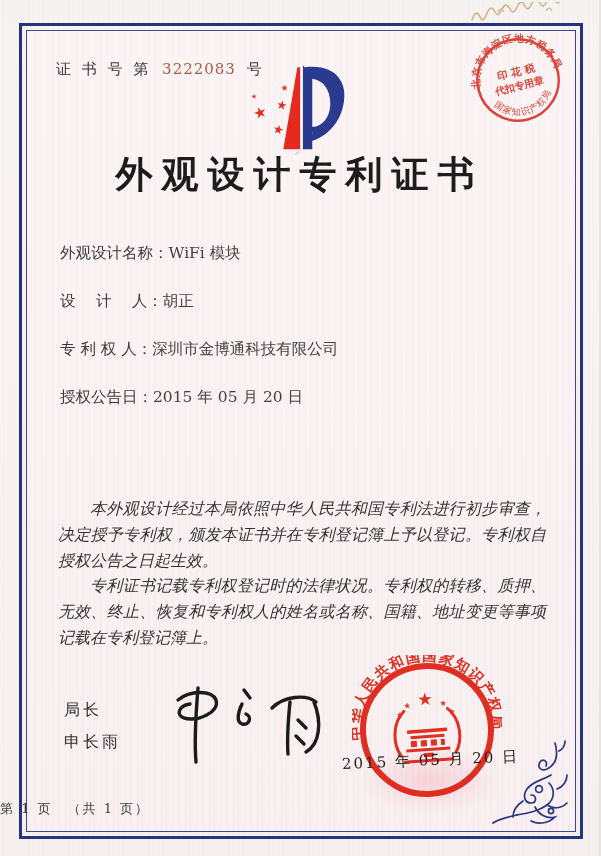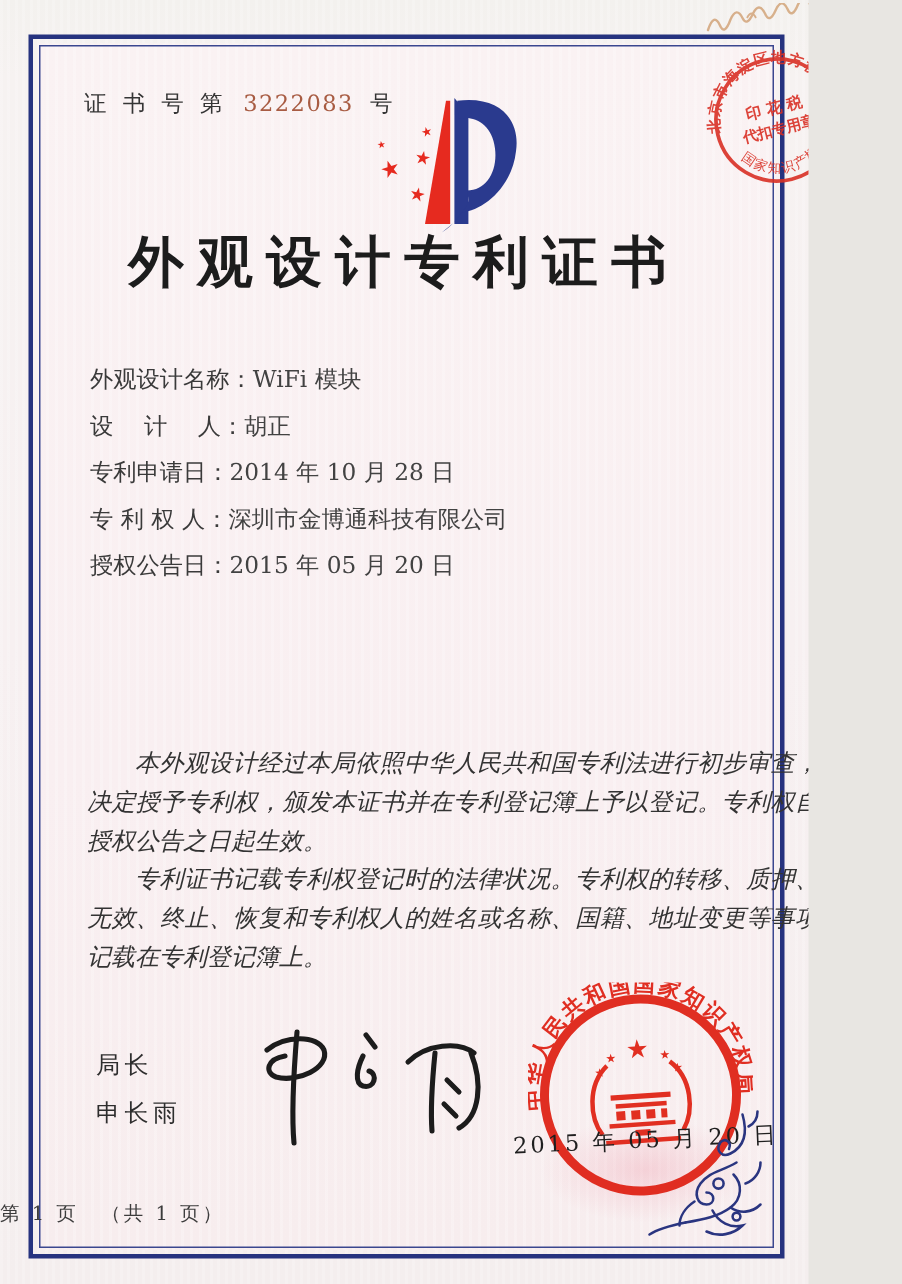--- a/index.html
+++ b/index.html
@@ -1,17 +1,17 @@
 <!DOCTYPE html>
 <html><head>
 <meta charset="utf-8">
 <style>
   html,body{margin:0;padding:0;background:#e8e6e2;}
   .page{
-    position:relative;width:539px;height:856px;overflow:hidden;
+    position:relative;width:599px;height:856px;overflow:hidden;
     background:
       repeating-linear-gradient(90deg, rgba(255,255,255,.18) 0 2px, rgba(0,0,0,0) 2px 5px),
       linear-gradient(180deg,#f3f1ee 0%,#f6f2f1 6%,#f7f0f1 50%,#f4eeee 100%);
     font-family:"DejaVu Serif","Liberation Serif",serif;
     color:#2b2b2b;
   }
   .inner-paper{
     position:absolute;left:25px;top:29px;right:22px;bottom:23px;
     background:
       repeating-linear-gradient(90deg, rgba(255,255,255,.22) 0 2px, rgba(0,0,0,0) 2px 6px),
@@ -21,21 +21,21 @@
   .border-inner{position:absolute;left:26px;top:30px;right:23px;bottom:24px;border:1px solid #3a478f;pointer-events:none;}
 
   .cert-no{position:absolute;left:56px;top:60px;font-size:15px;letter-spacing:3px;color:#353535;}
   .cert-no .num{color:#a85c43;letter-spacing:1px;padding:0 3px;}
 
   .logo{position:absolute;left:246px;top:56px;}
 
   .doc-title{position:absolute;left:0;top:150px;width:100%;text-align:center;
     font-size:37px;font-weight:bold;letter-spacing:9px;color:#1c1c1c;}
 
-  .fields{position:absolute;left:60px;top:243px;width:490px;display:flex;flex-direction:column;gap:10px;}
+  .fields{position:absolute;left:60px;top:243px;width:490px;display:flex;flex-direction:column;gap:27px;}
   .field-row{font-size:15.5px;line-height:21px;color:#3a3a3a;white-space:pre;}
   .field-row .val{color:#424242;}
 
   .body-text{position:absolute;left:58px;top:496px;width:488px;}
   .body-text p{margin:0;font-size:16px;line-height:25.8px;text-align:justify;
     text-indent:2em;font-style:italic;color:#333;}
 
   .signer{position:absolute;left:64px;top:700px;font-size:16px;letter-spacing:3px;color:#2e2e2e;font-style:normal;}
   .signer div{margin-bottom:11px;}
   .signature-svg{position:absolute;left:160px;top:678px;}
@@ -88,21 +88,20 @@
     <text x="10" y="68" font-size="16" fill="#e62a1f" transform="rotate(-18 10 68)">★</text>
     <text x="28" y="82" font-size="13" fill="#e62a1f" transform="rotate(12 28 82)">★</text>
     <text x="6" y="46" font-size="7" fill="#e62a1f" transform="rotate(-8 6 46)">★</text>
   </svg>
 
   <div class="doc-title">外观设计专利证书</div>
 
   <div class="fields">
     <div class="field-row"><span>外观设计名称：</span><span class="val">WiFi 模块</span></div>
     <div class="field-row"><span>设　 计　 人：</span><span class="val">胡正</span></div>
-    <div class="field-row"><span>专利申请日：</span><span class="val">2014 年 10 月 28 日</span></div>
     <div class="field-row"><span>专 利 权 人：</span><span class="val">深圳市金博通科技有限公司</span></div>
     <div class="field-row"><span>授权公告日：</span><span class="val">2015 年 05 月 20 日</span></div>
   </div>
 
   <div class="body-text">
     <p>本外观设计经过本局依照中华人民共和国专利法进行初步审查，决定授予专利权，颁发本证书并在专利登记簿上予以登记。专利权自授权公告之日起生效。</p>
     <p>专利证书记载专利权登记时的法律状况。专利权的转移、质押、无效、终止、恢复和专利权人的姓名或名称、国籍、地址变更等事项记载在专利登记簿上。</p>
   </div>
 
   <div class="signer">

